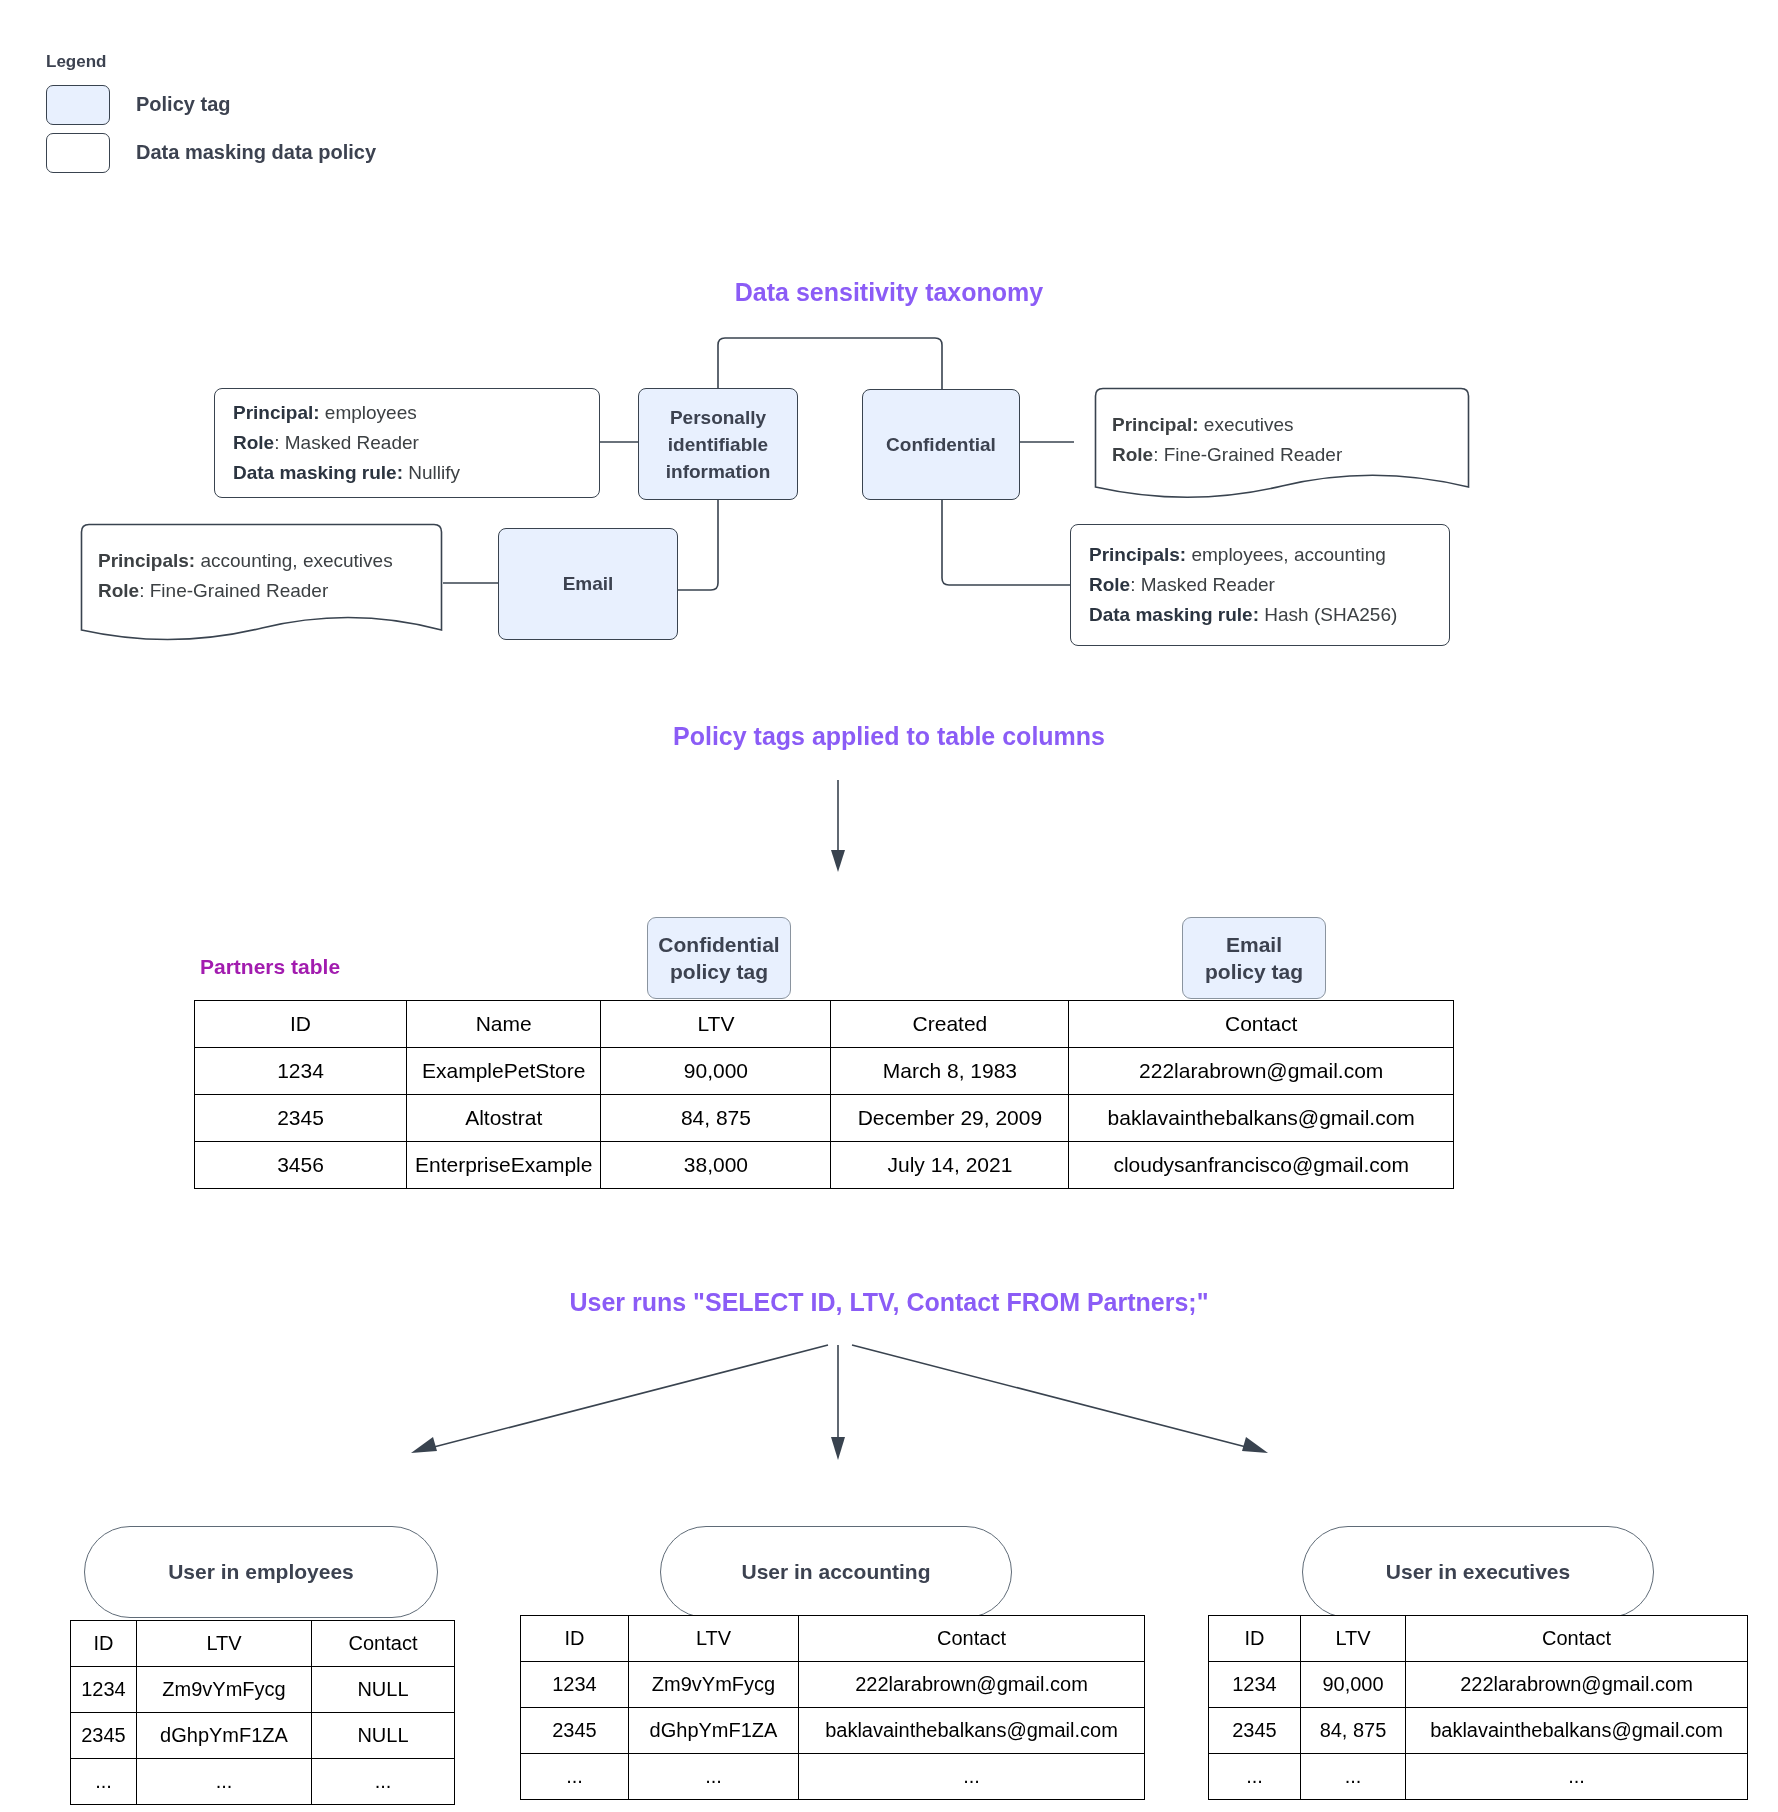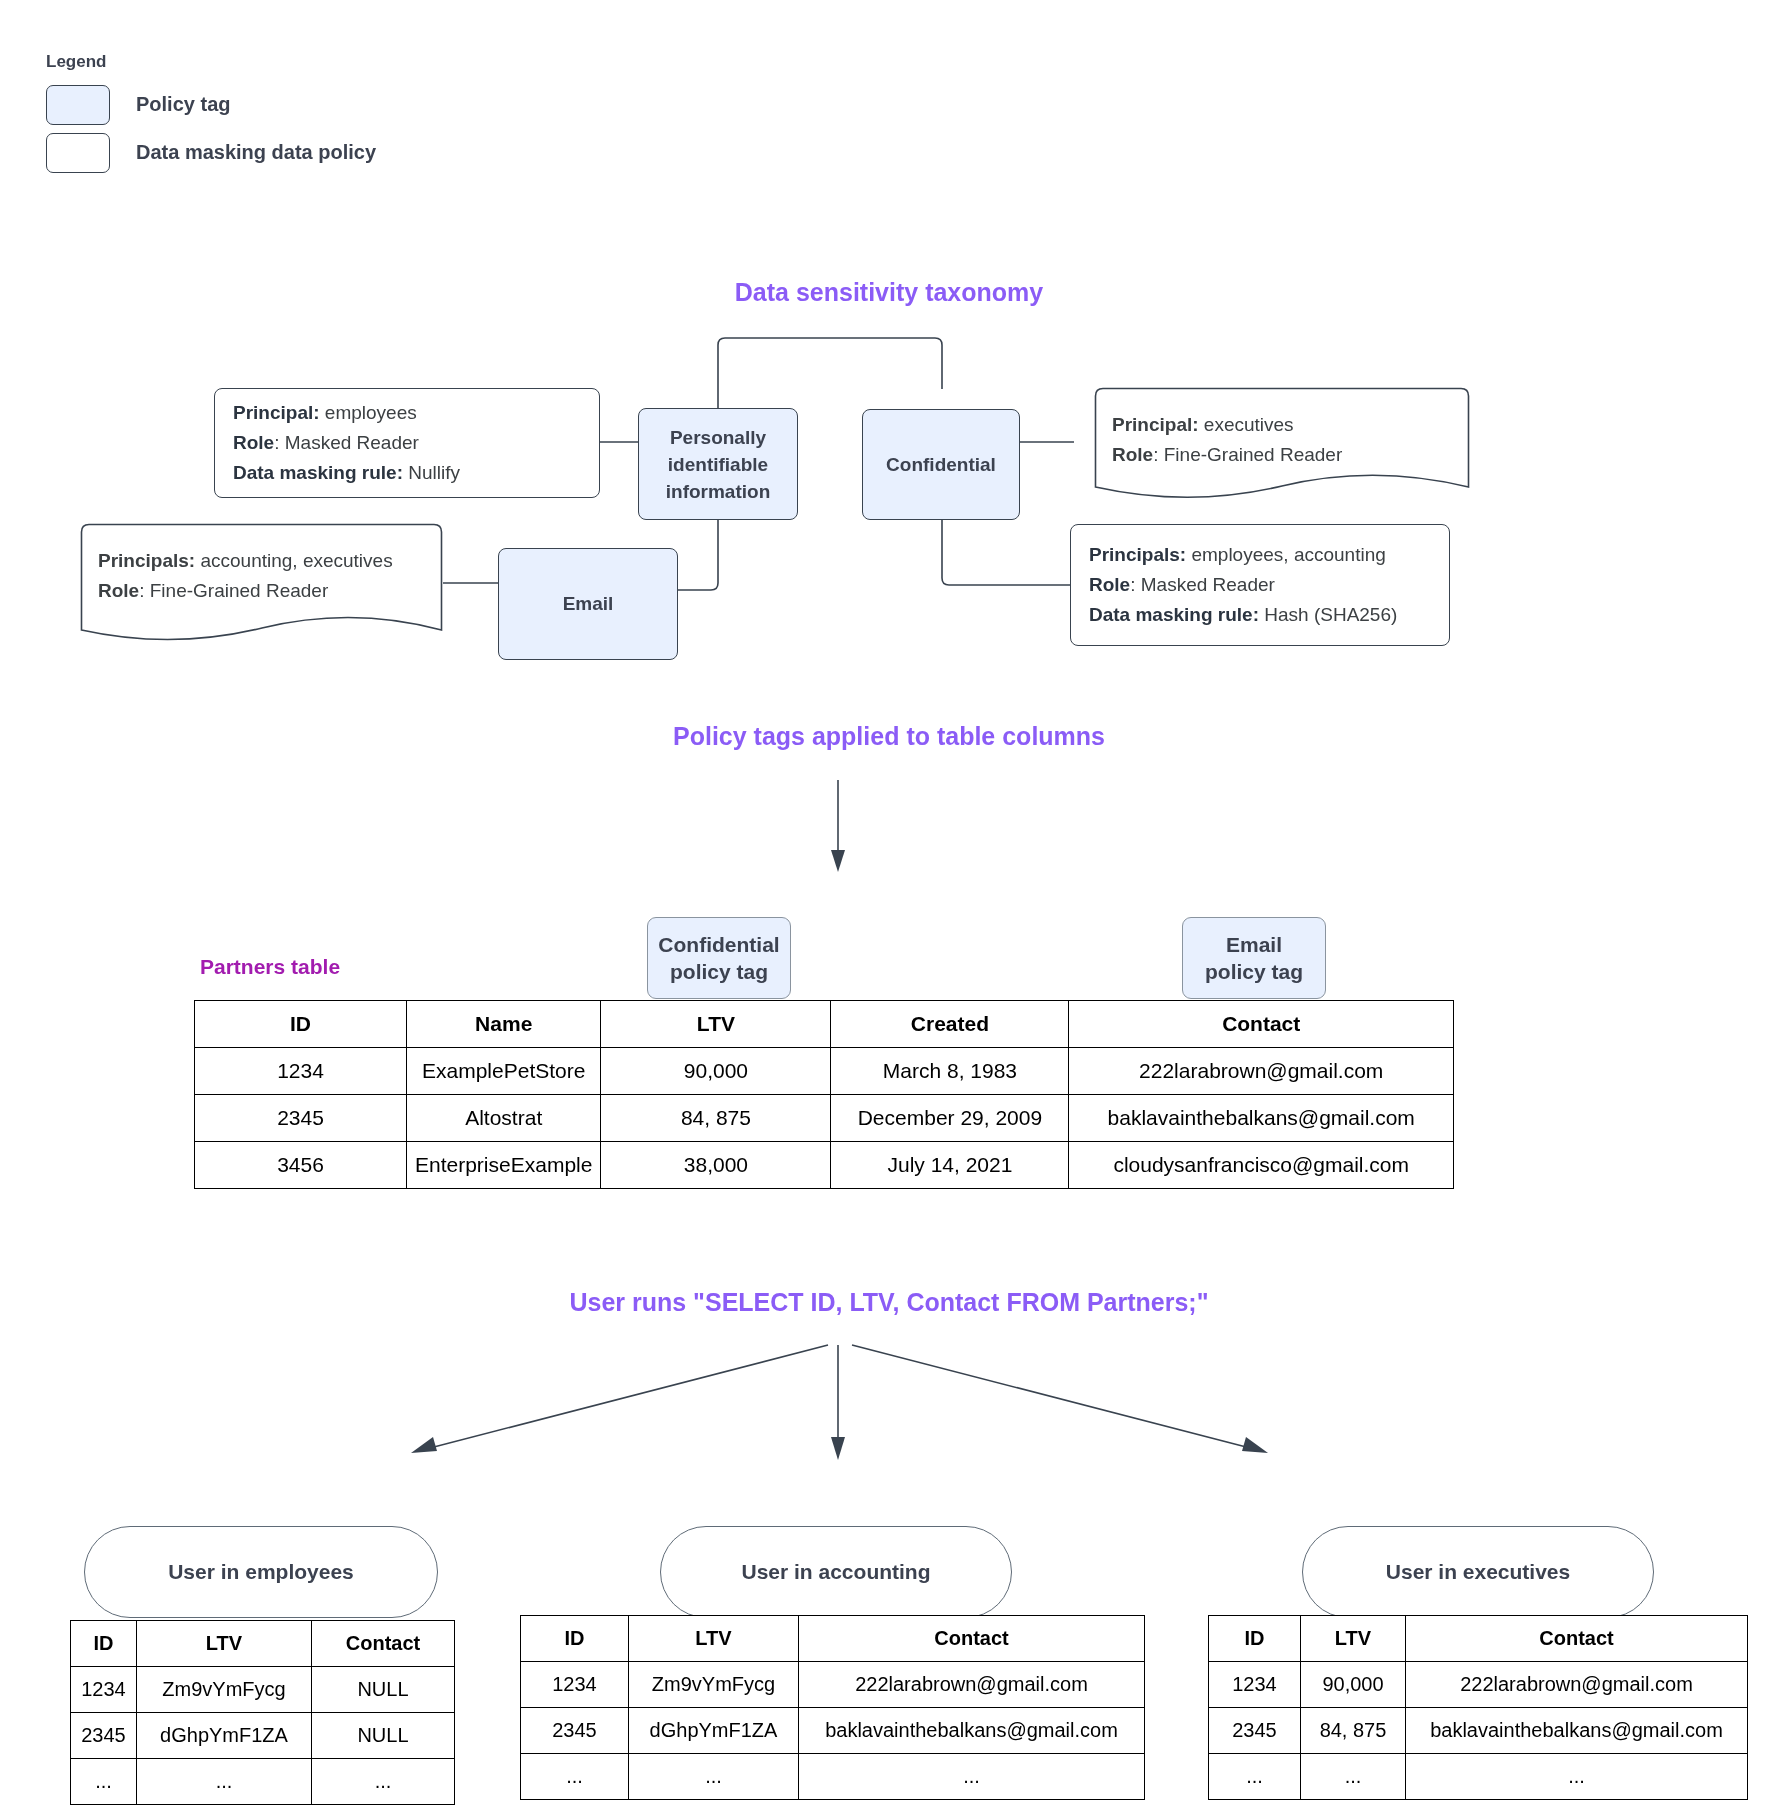--- a/index.html
+++ b/index.html
@@ -31,21 +31,21 @@
     font-size:25px;font-weight:bold;color:#8b5cf6;text-align:center;white-space:nowrap;
   }
 
   
   .node{
     position:absolute;box-sizing:border-box;
     border:1.6px solid #39434f;border-radius:8px;background:#ffffff;
     font-size:19px;line-height:30px;color:#3c4043;
     display:flex;align-items:center;
   }
-  .node.policy{background:#e8f0fe;justify-content:center;text-align:center;font-weight:bold;color:#3c4250;margin-top:20px;}
+  .node.policy{background:#e8f0fe;justify-content:center;text-align:center;font-weight:bold;color:#3c4250;}
   .node .inner{padding:0 18px;width:100%;}
   .node b{font-weight:bold;color:#2b3440;}
 
   
   .wavy{position:absolute;}
   .wavy .txt{
     position:absolute;left:0;top:0;width:100%;
     font-size:19px;line-height:30px;color:#3c4043;
     padding:24px 18px 0 18px;box-sizing:border-box;
   }
@@ -58,21 +58,21 @@
   table.grid th, table.grid td{
     border:1.3px solid #000000;
     text-align:center;
     font-size:20px;
     color:#000;
     padding:0 8px;
     font-weight:normal;
     height:46px;
     box-sizing:border-box;
   }
-  table.grid th{font-weight:bold;}
+  table.grid th{font-weight:normal;}
 
   #partners-table th, #partners-table td{font-size:21px;height:47px;}
 
   .tbl-caption{
     position:absolute;font-size:21px;font-weight:bold;color:#a21caf;white-space:nowrap;
   }
 
   
   .chip{
     position:absolute;background:#e8f0fe;border:1.5px solid #8a949f;border-radius:9px;

